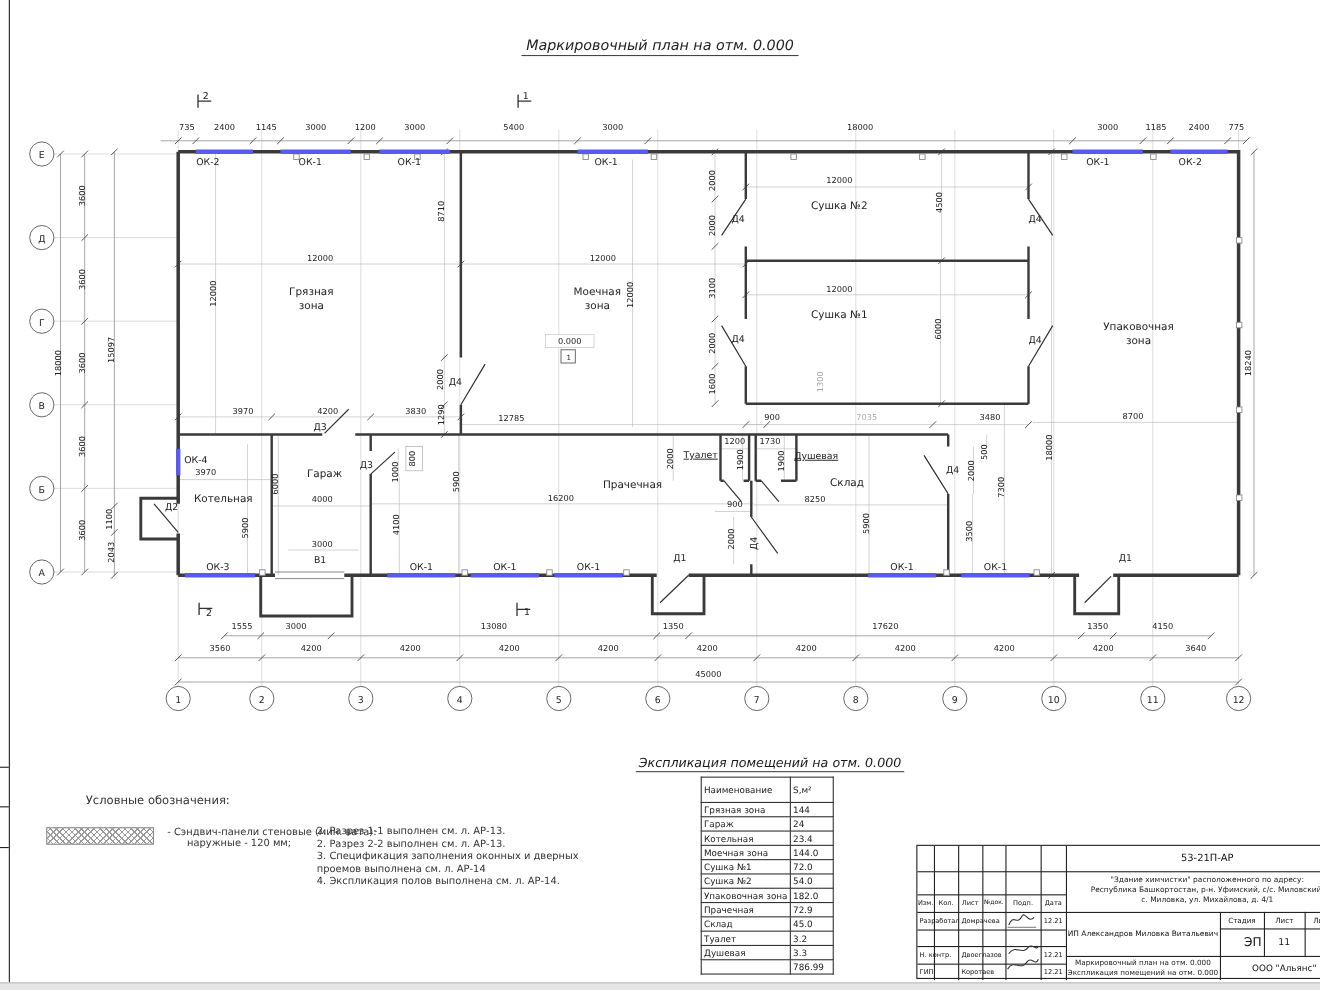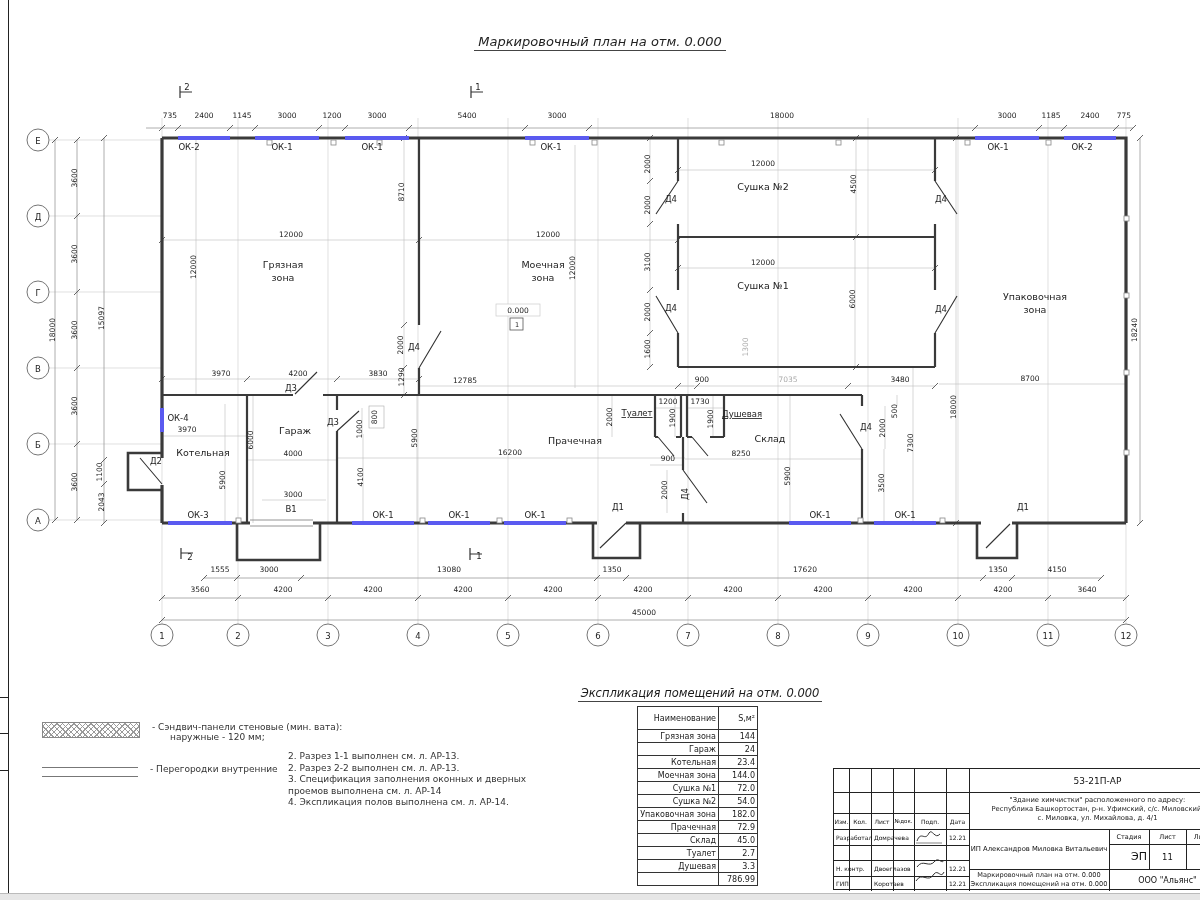--- a/index.html
+++ b/index.html
@@ -22,21 +22,21 @@
     background:repeating-linear-gradient(45deg,transparent 0 3px,#9a9a9a 3px 4px),
                repeating-linear-gradient(-45deg,transparent 0 3px,#9a9a9a 3px 4px)}
   .sw-part{width:96px;height:8px;border-top:1.2px solid #777;border-bottom:1.2px solid #777;
     margin-right:12px;margin-top:3px;flex:none}
   #notes{left:288px;top:751px;width:330px;font-size:9px;line-height:11.5px;color:#333}
   
   #tbl-title{left:560px;top:686px;width:280px;text-align:center;font-style:italic;font-size:11.5px}
   #tbl-title span{border-bottom:1px solid #444;padding:0 3px 1px}
   #room-table{left:637px;top:706px;border-collapse:collapse}
   #room-table td,#room-table th{border:1px solid #333;font-size:8px;font-weight:normal;
-     text-align:right;padding:0 2px;height:12px;line-height:11px}
+     text-align:left;padding:0 2px;height:12px;line-height:11px}
   #room-table th{height:22px}
   #room-table .c-name{width:76px}
   #room-table .c-area{width:34px}
   
   #tblock{left:833px;top:768px;width:392px;height:122px;border:1.4px solid #222;box-sizing:border-box}
   .tb-line{position:absolute;background:#222}
   .tb-cell{position:absolute;display:flex;align-items:center;justify-content:center;
      text-align:center;color:#111}
   .tb-left{justify-content:flex-start;text-align:left;padding-left:2px}
   
@@ -347,30 +347,27 @@
         <text x="38" y="448" class="lbl s9">Б</text>
       </g>
       <g>
         <circle cx="38" cy="520" r="11" fill="none" stroke="#666" stroke-width="0.9"></circle>
         <text x="38" y="524" class="lbl s9">А</text>
       </g>
     </g>
 </svg>
 
 <div id="legend" class="abs">
+  <div class="lg-title">Условные обозначения:</div>
   <div class="lg-row">
     <div class="sw-hatch"></div>
     <div>
       <div>- Сэндвич-панели стеновые (мин. вата):</div>
       <div style="margin-left:18px">наружные - 120 мм;</div>
     </div>
-  </div>
-  <div class="lg-row">
-    <div class="sw-part"></div>
-    <div>- Перегородки внутренние</div>
   </div>
 </div>
 <div id="notes" class="abs">
     <div>2. Разрез 1-1 выполнен см. л. АР-13.</div>
     <div>2. Разрез 2-2 выполнен см. л. АР-13.</div>
     <div>3. Спецификация заполнения оконных и дверных</div>
     <div>проемов выполнена см. л. АР-14</div>
     <div>4. Экспликация полов выполнена см. л. АР-14.</div>
   </div>
 
@@ -414,21 +411,21 @@
       <tr>
         <td class="c-name">Прачечная</td>
         <td class="c-area">72.9</td>
       </tr>
       <tr>
         <td class="c-name">Склад</td>
         <td class="c-area">45.0</td>
       </tr>
       <tr>
         <td class="c-name">Туалет</td>
-        <td class="c-area">2.7</td>
+        <td class="c-area">3.2</td>
       </tr>
       <tr>
         <td class="c-name">Душевая</td>
         <td class="c-area">3.3</td>
       </tr>
     </tbody>
   <tfoot>
     <tr>
       <td class="c-name"></td>
       <td class="c-area">786.99</td>

